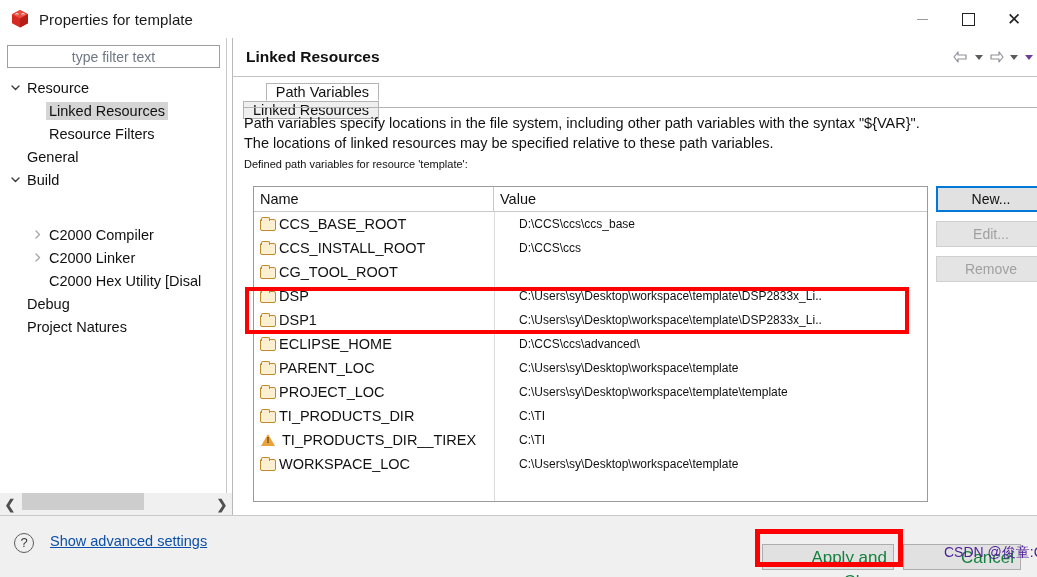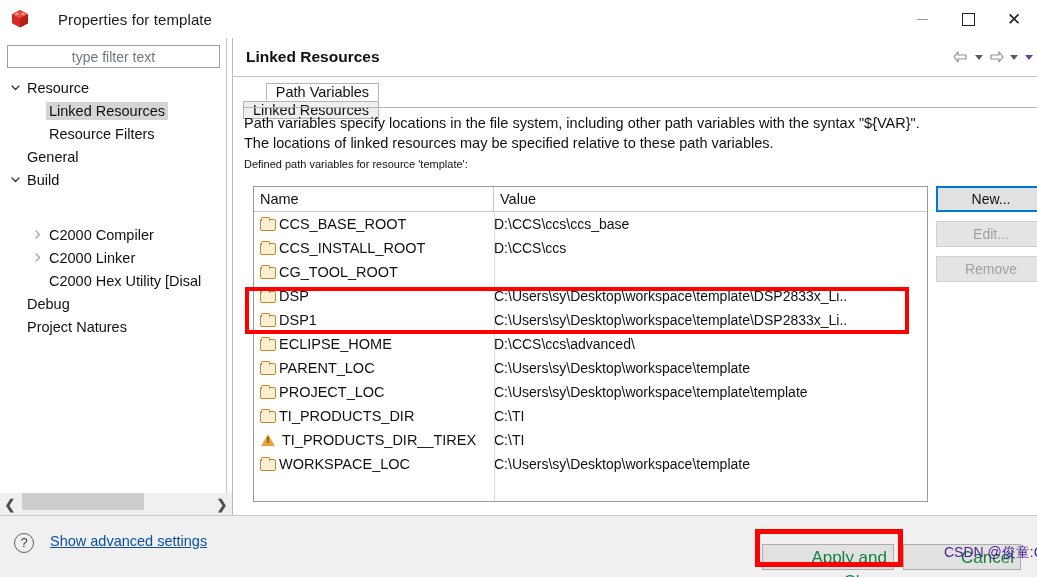--- a/index.html
+++ b/index.html
@@ -15,21 +15,21 @@
     position: relative;
     width: 1037px; height: 577px;
     background: #ffffff;
   }
 
   
   .titlebar {
     position: absolute; left: 0; top: 0;
     width: 1037px; height: 38px;
     background: #ffffff;
-    display: flex; align-items: center; gap: 19px;
+    display: flex; align-items: center;
   }
   .title-icon {
     width: 22px; height: 22px;
     margin-left: 9px; margin-right: 8px;
     position: relative; flex: none;
   }
   .title-text {
     font-size: 15px; color: #1a1a1a;
     letter-spacing: 0.1px;
   }
@@ -225,23 +225,23 @@
     width: 240px;
     display: flex; align-items: center;
     padding-left: 5px;
     font-size: 14.5px; color: #111;
     white-space: nowrap;
     height: 24px;
   }
   .td-value {
     flex: 1;
     padding-left: 0;
-    font-size: 14px; color: #111;
+    font-size: 12px; color: #111;
     white-space: nowrap; overflow: hidden;
-    height: 24px; display: flex; align-items: center;
+    height: 24px; display: flex; align-items: center; margin-left: 25px;
   }
   .col-sep {
     position: absolute; left: 240px; top: 25px;
     width: 1px; height: 290px; background: #dcdcdc;
   }
 
   
   .ico {
     width: 17px; height: 16px; flex: none;
     margin-right: 3px;

